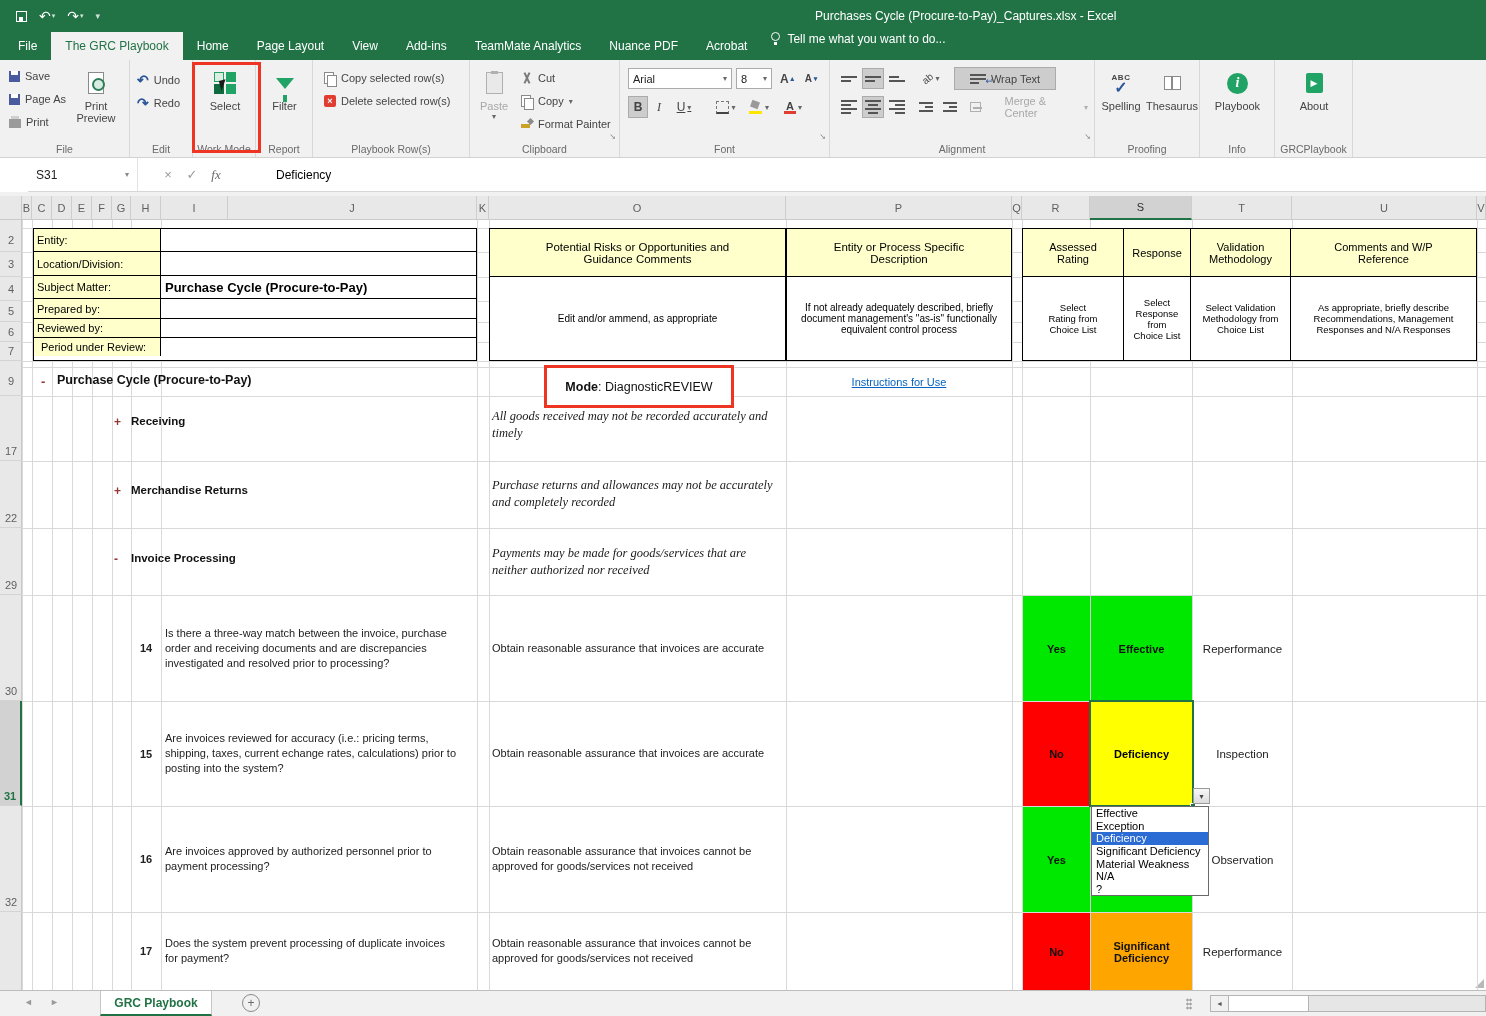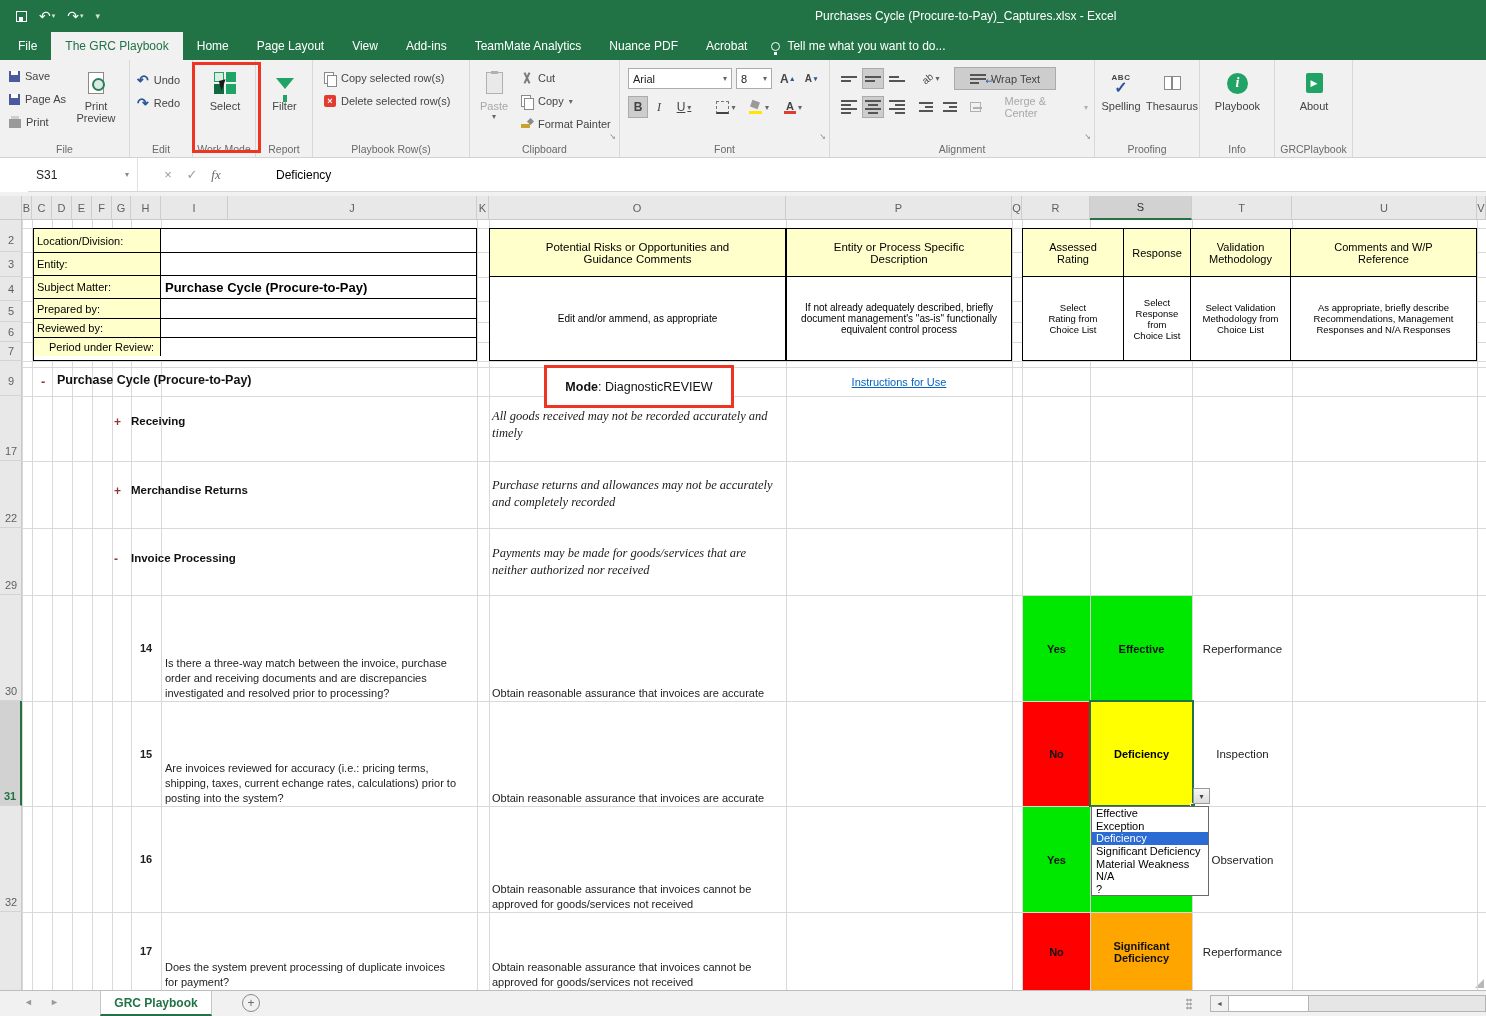--- a/index.html
+++ b/index.html
@@ -14,21 +14,21 @@
   .qat-it { display:flex; align-items:center; color:#fff; font-size:14px; gap:1px; }
   .i-floppy { width:11px; height:11px; border:1.5px solid #fff; position:relative; display:inline-block; }
   .i-floppy::after { content:""; position:absolute; left:2px; bottom:0; width:4px; height:4px; background:#fff; }
   .tinycaret { font-size:7px; color:#cfe3d8; }
   #win-title { top:9px; left:815px; font-size:12px; color:#fff; }
 
   
   #tabs { left:0; top:32px; width:1486px; height:28px; background:#217346; display:flex; align-items:stretch; padding-left:4px; }
   .tab { color:#fff; font-size:12px; display:flex; align-items:center; padding:0 14px; cursor:default; }
   .tab.active { background:#f1f1f1; color:#217346; }
-  #tellme { display:flex; align-items:center; gap:7px; color:#fff; font-size:12px; margin-left:10px; }
+  #tellme { display:flex; gap:7px; color:#fff; font-size:12px; margin-left:10px; }
   .i-bulb { width:9px; height:9px; border:1.5px solid #fff; border-radius:50%; position:relative; display:inline-block; }
   .i-bulb::after { content:""; position:absolute; left:2px; top:9px; width:3px; height:3px; background:#fff; }
 
   
   #ribbon { left:0; top:60px; width:1486px; height:98px; background:#f1f1f1; border-bottom:1px solid #d2d2d2; }
   .rgroup { position:absolute; top:0; height:97px; border-right:1px solid #d8d8d8; }
   .glabel { position:absolute; bottom:2px; left:0; right:0; text-align:center; font-size:10.5px; color:#6a6a6a; }
   .sbtn { position:absolute; display:flex; align-items:center; gap:5px; font-size:11px; color:#444; height:20px; padding:0 3px; }
   .bigbtn { position:absolute; display:flex; flex-direction:column; align-items:center; font-size:11px; color:#444; text-align:center; }
   .bigbtn .icon-area { height:34px; display:flex; align-items:center; justify-content:center; margin-top:4px; }
@@ -108,21 +108,21 @@
   #rowheadcol { left:0; top:24px; width:22px; height:770px; background:#e8e8e8; border-right:1px solid #c9c9c9; z-index:2; }
   .rownum { position:absolute; left:0; width:22px; display:flex; align-items:center; justify-content:center; font-size:11px; color:#5f5f5f; z-index:3; border-bottom:1px solid #d4d4d4; }
   .rownum.bot { align-items:flex-end; padding-bottom:3px; }
   .rownum.sel { background:#d2d2d2; border-right:2px solid #217346; color:#217346; font-weight:bold; }
   .gl { position:absolute; background:#d9d9d9; z-index:1; }
   .blk { position:absolute; border:1.5px solid #000; z-index:4; background:#fff; }
   .yellow { background:#ffffcc; }
   .cellC { display:flex; align-items:center; justify-content:center; text-align:center; }
   .cellL { display:flex; align-items:center; }
   .qnum { position:absolute; display:flex; align-items:center; justify-content:center; font-size:11px; font-weight:bold; color:#222; z-index:2; }
-  .qtext { position:absolute; display:flex; align-items:flex-end; font-size:11px; line-height:15px; color:#222; z-index:2; }
+  .qtext { position:absolute; display:flex; align-items:center; font-size:11px; line-height:15px; color:#222; z-index:2; }
   .risk { position:absolute; font-family:"Liberation Serif", serif; font-style:italic; font-size:12.5px; line-height:17px; color:#1a1a1a; z-index:2; }
   .secmark { position:absolute; font-size:12px; font-weight:bold; color:#963634; z-index:2; }
   .secname { position:absolute; font-size:11.5px; font-weight:bold; color:#111; z-index:2; }
   .statcell { position:absolute; display:flex; align-items:center; justify-content:center; text-align:center; font-size:11px; font-weight:bold; color:#111; z-index:2; }
   .plaincell { position:absolute; display:flex; align-items:center; justify-content:center; text-align:center; font-size:11.5px; color:#222; z-index:2; }
   .bg-green { background:#00e800; }
   .bg-red { background:#ff0000; }
   .bg-orange { background:#ffa500; }
   #selcell { position:absolute; left:1089px; top:504px; width:105px; height:107px; border:2px solid #217346; z-index:5; }
   #selfill { position:absolute; left:0; top:0; right:0; bottom:0; background:#ffff00; display:flex; align-items:center; justify-content:center; font-size:11px; font-weight:bold; }
@@ -534,42 +534,42 @@
     <div class="rownum" style="top:146px;height:19px">7</div>
     <div class="rownum" style="top:171px;height:29px">9</div>
     <div class="rownum bot" style="top:200px;height:65px">17</div>
     <div class="rownum bot" style="top:265px;height:67px">22</div>
     <div class="rownum bot" style="top:332px;height:67px">29</div>
     <div class="rownum bot" style="top:399px;height:106px">30</div>
     <div class="rownum bot sel" style="top:505px;height:105px">31</div>
     <div class="rownum bot" style="top:610px;height:106px">32</div>
 
     <div class="blk" style="left:33px;top:32px;width:444px;height:133px">
+      <div style="display:flex;height:23px;border-bottom:1px solid #000">
+          <div class="yellow cellL" style="width:127px;border-right:1px solid #000;padding-left:3px;font-size:11px">Entity:</div>
+          <div style="flex:1"></div>
+        </div>
       <div style="display:flex;height:24px;border-bottom:1px solid #000">
           <div class="yellow cellL" style="width:127px;border-right:1px solid #000;padding-left:3px;font-size: 11px">Location/Division:</div>
           <div style="flex:1"></div>
         </div>
       <div style="display:flex;height:23px;border-bottom:1px solid #000">
-          <div class="yellow cellL" style="width:127px;border-right:1px solid #000;padding-left:3px;font-size:11px">Entity:</div>
-          <div style="flex:1"></div>
-        </div>
-      <div style="display:flex;height:23px;border-bottom:1px solid #000">
           <div class="yellow cellL" style="width:127px;border-right:1px solid #000;padding-left:3px;font-size:11px">Subject Matter:</div>
           <div class="cellL" style="flex:1;padding-left:4px;font-size:13px;font-weight:bold">Purchase Cycle (Procure-to-Pay)</div>
         </div>
       <div style="display:flex;height:20px;border-bottom:1px solid #000">
           <div class="yellow cellL" style="width:127px;border-right:1px solid #000;padding-left:3px;font-size:11px">Prepared by:</div>
           <div style="flex:1"></div>
         </div>
       <div style="display:flex;height:19px;border-bottom:1px solid #000">
           <div class="yellow cellL" style="width:127px;border-right:1px solid #000;padding-left:3px;font-size:11px">Reviewed by:</div>
           <div style="flex:1"></div>
         </div>
       <div style="display:flex;height:18px">
-          <div class="yellow cellL" style="width:127px;border-right:1px solid #000;padding-left:15px;font-size:11px">Period under Review:</div>
+          <div class="yellow cellL" style="width:127px;border-right:1px solid #000;padding-left:7px;font-size:11px">Period under Review:</div>
           <div style="flex:1"></div>
         </div>
     </div>
 
     <div class="blk" style="left:489px;top:32px;width:297px;height:133px">
       <div class="yellow cellC" style="height:48px;border-bottom:1px solid #000;font-size:11.5px">
           <span style="width:235px">Potential Risks or Opportunities and Guidance Comments</span>
         </div>
       <div class="cellC" style="height:82px;font-size:10px">
           <span>Edit and/or ammend, as appropriate</span>
@@ -662,20 +662,23 @@
       </div>
     <div class="statcell bg-red" style="left:1023px;top:506px;width:67px;height:104px">No</div>
     <div class="plaincell" style="left:1193px;top:506px;width:99px;height:104px">Inspection</div>
     <div id="selcell">
       <div id="selfill">Deficiency</div>
       <div id="selhandle"></div>
     </div>
     <div id="ddbtn">▾</div>
 
     <div class="qnum" style="left:132px;top:610px;width:28px;height:106px">16</div>
+    <div class="qtext" style="left:165px;top:610px;width:292px;height:106px">
+        <span>Are invoices approved by authorized personnel prior to payment processing?</span>
+      </div>
     <div class="qtext" style="left:492px;top:610px;width:288px;height:106px">
         <span>Obtain reasonable assurance that invoices cannot be approved for goods/services not received</span>
       </div>
     <div class="statcell bg-green" style="left:1023px;top:611px;width:67px;height:105px">Yes</div>
     <div class="statcell bg-green" style="left:1091px;top:611px;width:101px;height:105px"></div>
     <div class="plaincell" style="left:1193px;top:611px;width:99px;height:105px">Observation</div>
 
     <div id="ddlist">
       <div class="dditem">Effective</div>
       <div class="dditem">Exception</div>

